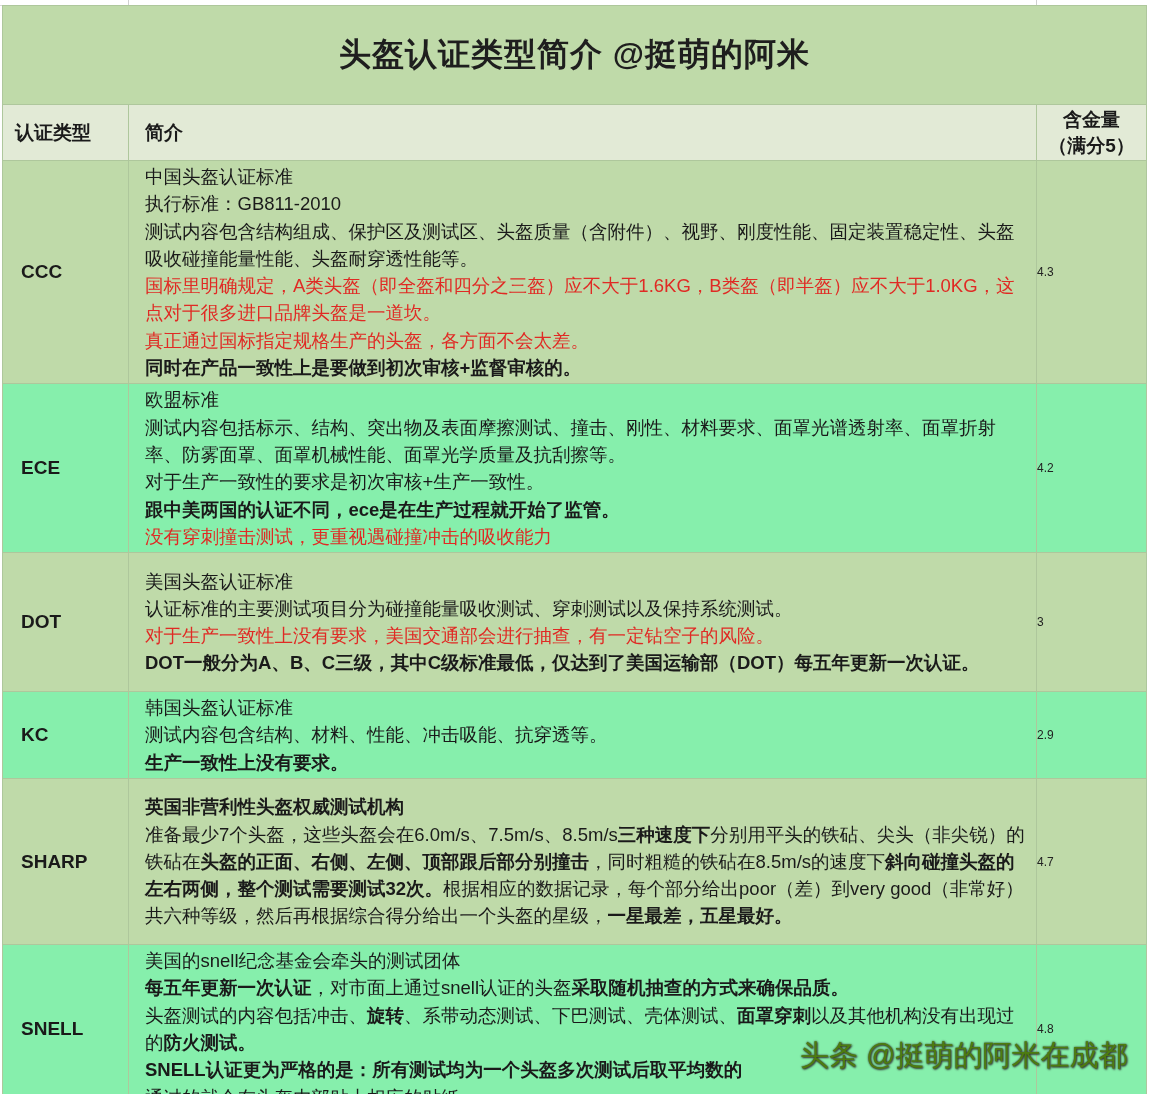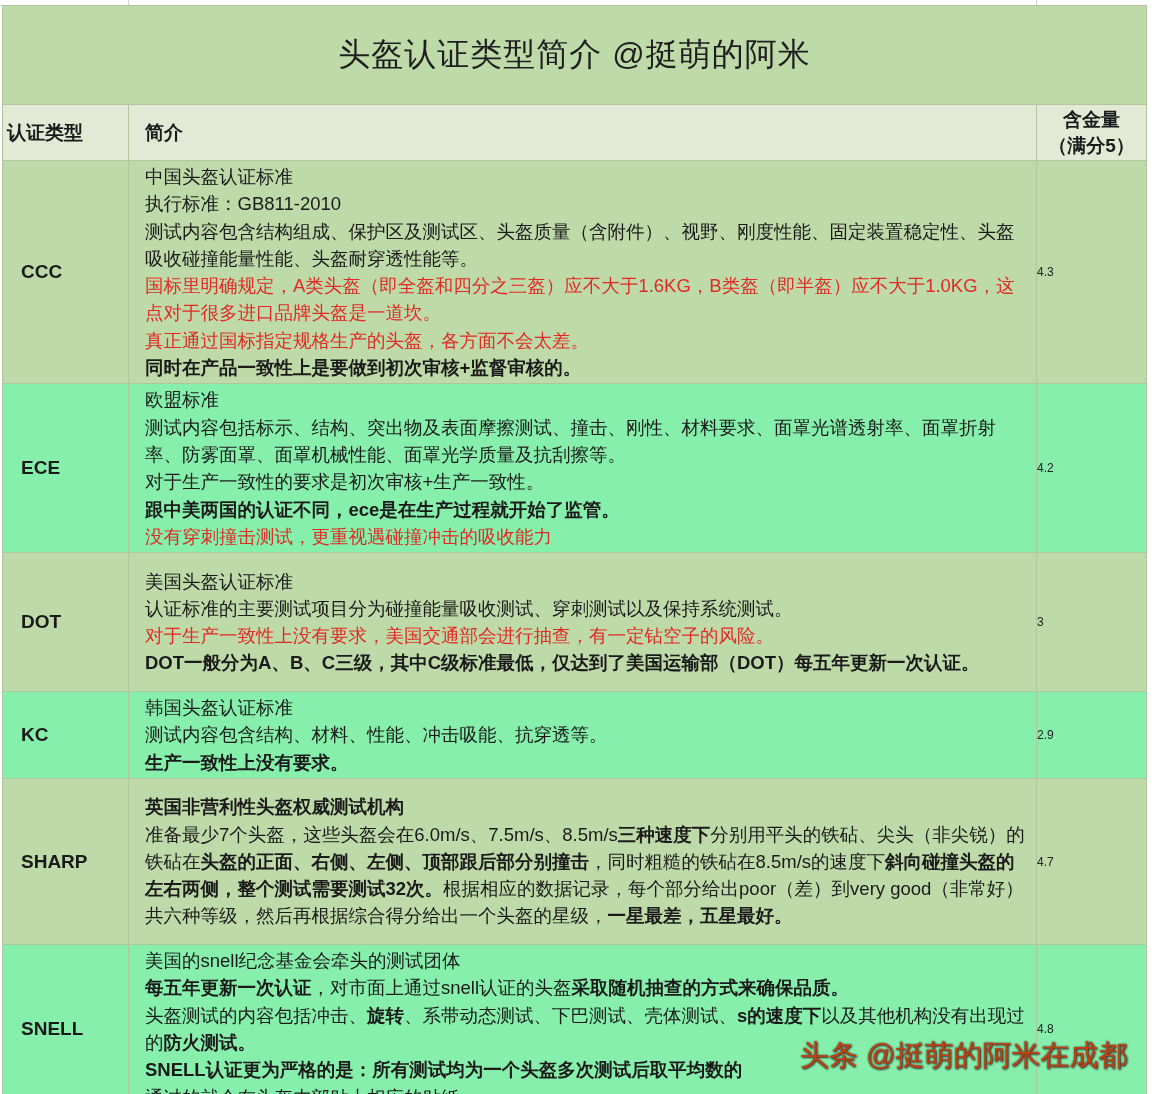--- a/index.html
+++ b/index.html
@@ -4,34 +4,34 @@
   <style>
     html, body { margin:0; padding:0; background:#ffffff; }
     body { width:1156px; height:1094px; overflow:hidden; position:relative;
       font-family:"Liberation Sans","DejaVu Sans",sans-serif; color:#1a1a1a; }
     .topstrip { position:absolute; left:0; top:0; width:1146px; height:5px; background:#ffffff;
       border-bottom:1px solid #d8d8d8; }
     .topstrip .div1 { position:absolute; left:128px; top:0; width:1px; height:5px; background:#d0d0d0; }
     .topstrip .div2 { position:absolute; left:1036px; top:0; width:1px; height:5px; background:#d0d0d0; }
     table { position:absolute; left:2px; top:5px; border-collapse:collapse; table-layout:fixed; width:1144px; }
     td { border:1px solid #aec79c; vertical-align:middle; padding:0; }
-    .title-cell { height:98px; background:#bfdaa9; text-align:center; font-size:32px; font-weight:normal; color:#1e1e1e; letter-spacing:1px; }
+    .title-cell { height:98px; background:#bfdaa9; text-align:center; font-size:32px; font-weight:bold; color:#1e1e1e; letter-spacing:1px; }
     .hdr td { background:#e2ead6; height:55px; font-size:19px; font-weight:bold; }
-    .hdr .c1 { padding-left:4px; }
+    .hdr .c1 { padding-left:12px; }
     .hdr .c2 { padding-left:16px; }
     .hdr .c3 { text-align:center; line-height:26px; }
     .row-dark td { background:#bfdaa9; }
     .row-light td { background:#86efac; }
     .type { font-size:19px; font-weight:bold; padding-left:18px; }
     .desc { padding:2px 8px 2px 16px; font-size:18.5px; line-height:27.3px; }
     .score { text-align:left; font-size:12px; color:#222;margin-top:48px; }
     .line { display:block; }
     .red { color:#e02a24; font-weight:normal; }
     .b { font-weight:bold; }
-    .watermark { position:absolute; left:800px; top:1036px; font-size:29px; color:#c2410c;
+    .watermark { position:absolute; left:800px; top:1036px; font-size:29px; color:#4d7c0f;
       text-shadow:0 0 2px #333, 1px 1px 2px #333; letter-spacing:0px; white-space:nowrap; }
     .rightwhite { position:absolute; left:1147px; top:0; width:9px; height:1094px; background:#ffffff; }
   </style>
 </head>
 <body>
 
 <div class="topstrip">
   <div class="div1"></div>
   <div class="div2"></div>
 </div>
@@ -102,21 +102,21 @@
           <span class="line"><span class="b">英国非营利性头盔权威测试机构</span></span>
           <span class="line"><span>准备最少7个头盔，这些头盔会在6.0m/s、7.5m/s、8.5m/s</span><span class="b">三种速度下</span><span>分别用平头的铁砧、尖头（非尖锐）的铁砧在</span><span class="b">头盔的正面、右侧、左侧、顶部跟后部分别撞击</span><span>，同时粗糙的铁砧在8.5m/s的速度下</span><span class="b">斜向碰撞头盔的左右两侧，整个测试需要测试32次。</span><span>根据相应的数据记录，每个部分给出poor（差）到very good（非常好）共六种等级，然后再根据综合得分给出一个头盔的星级，</span><span class="b">一星最差，五星最好。</span></span>
         </td>
     <td class="score">4.7</td>
   </tr>
   <tr class="row-light" style="height:168px">
     <td class="type">SNELL</td>
     <td class="desc">
           <span class="line"><span>美国的snell纪念基金会牵头的测试团体</span></span>
           <span class="line"><span class="b">每五年更新一次认证</span><span>，对市面上通过snell认证的头盔</span><span class="b">采取随机抽查的方式来确保品质。</span></span>
-          <span class="line"><span>头盔测试的内容包括冲击、</span><span class="b">旋转</span><span>、系带动态测试、下巴测试、壳体测试、</span><span class="b">s的速度下</span><span>以及其他机构没有出现过的</span><span class="b">防火测试。</span></span>
+          <span class="line"><span>头盔测试的内容包括冲击、</span><span class="b">旋转</span><span>、系带动态测试、下巴测试、壳体测试、</span><span class="b">面罩穿刺</span><span>以及其他机构没有出现过的</span><span class="b">防火测试。</span></span>
           <span class="line"><span class="b">SNELL认证更为严格的是：所有测试均为一个头盔多次测试后取平均数的</span></span>
           <span class="line"><span>通过的就会在头盔内部贴上相应的贴纸。</span></span>
         </td>
     <td class="score">4.8</td>
   </tr>
 </tbody>
   </table>
 
 <div class="rightwhite"></div>
 

